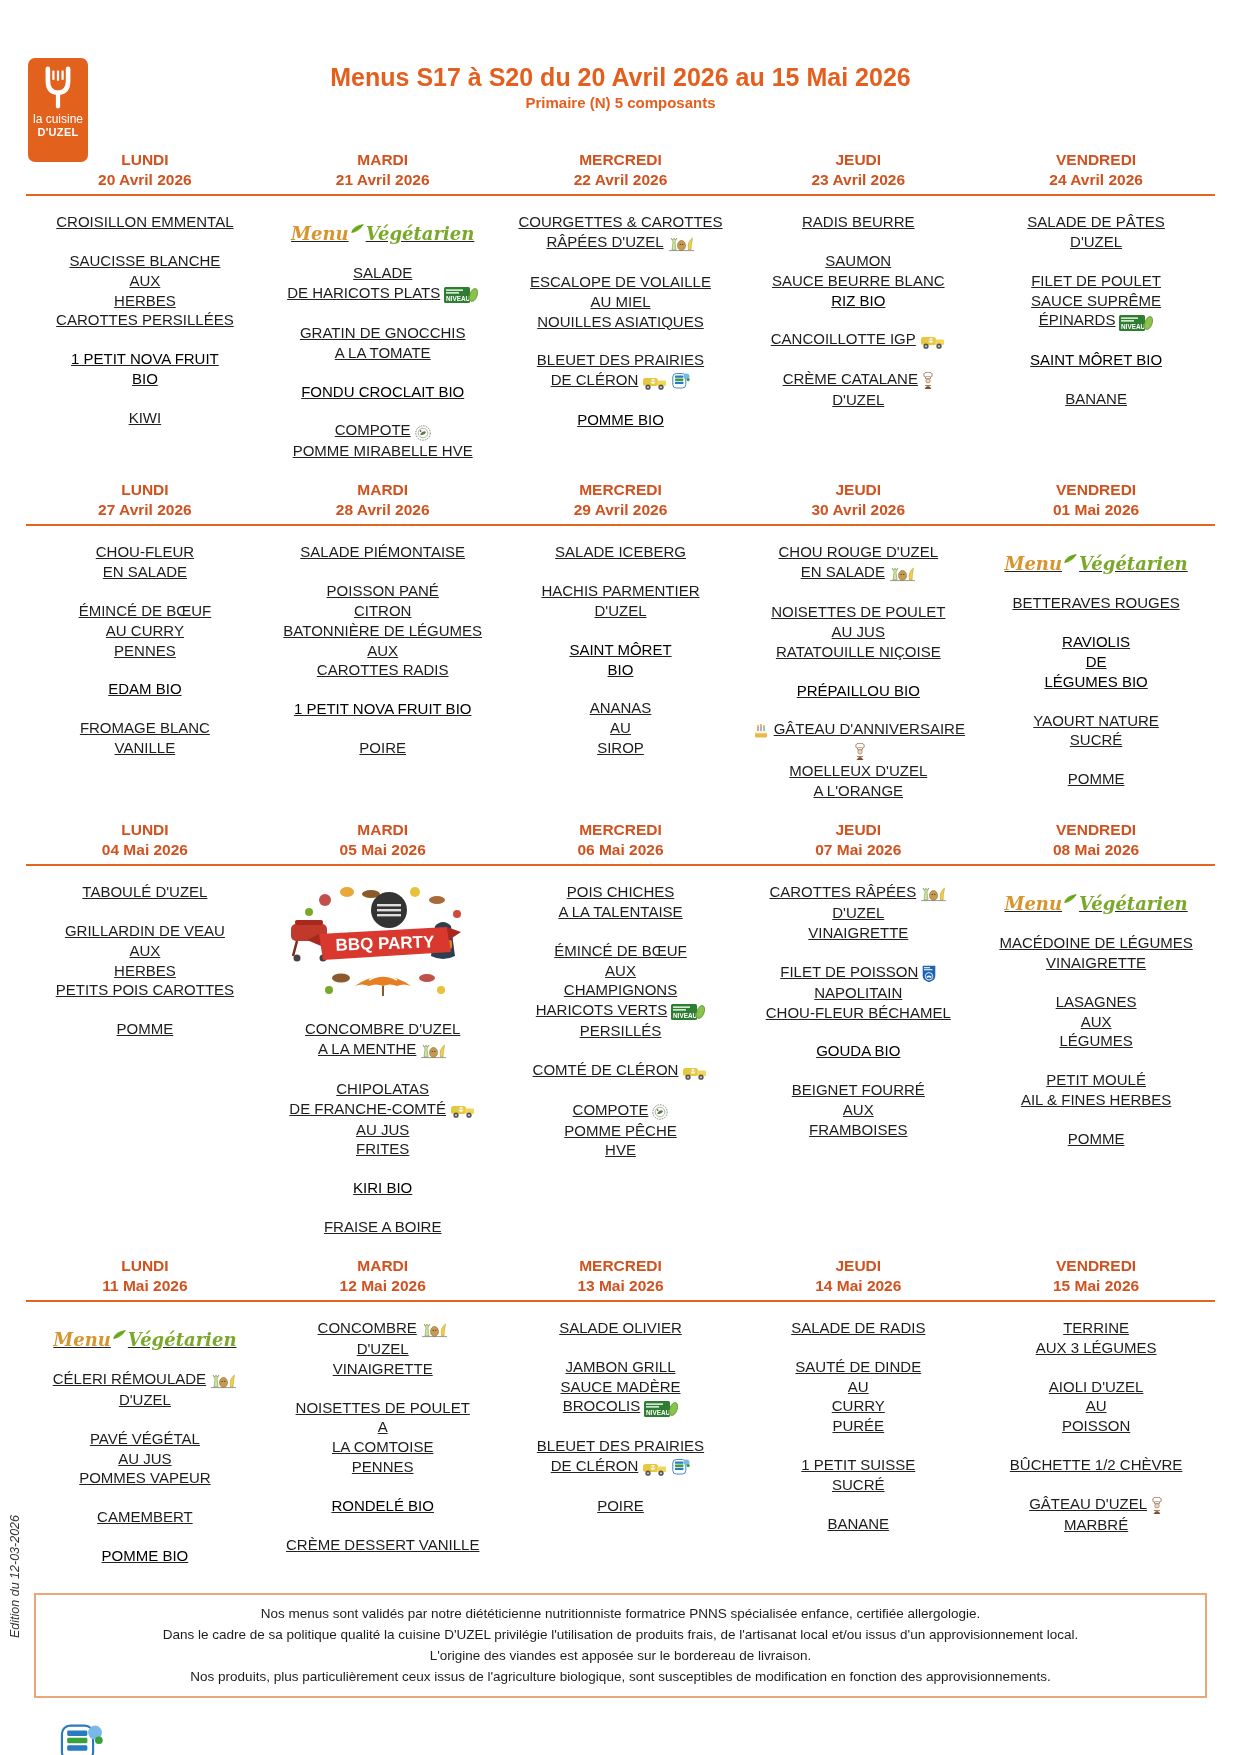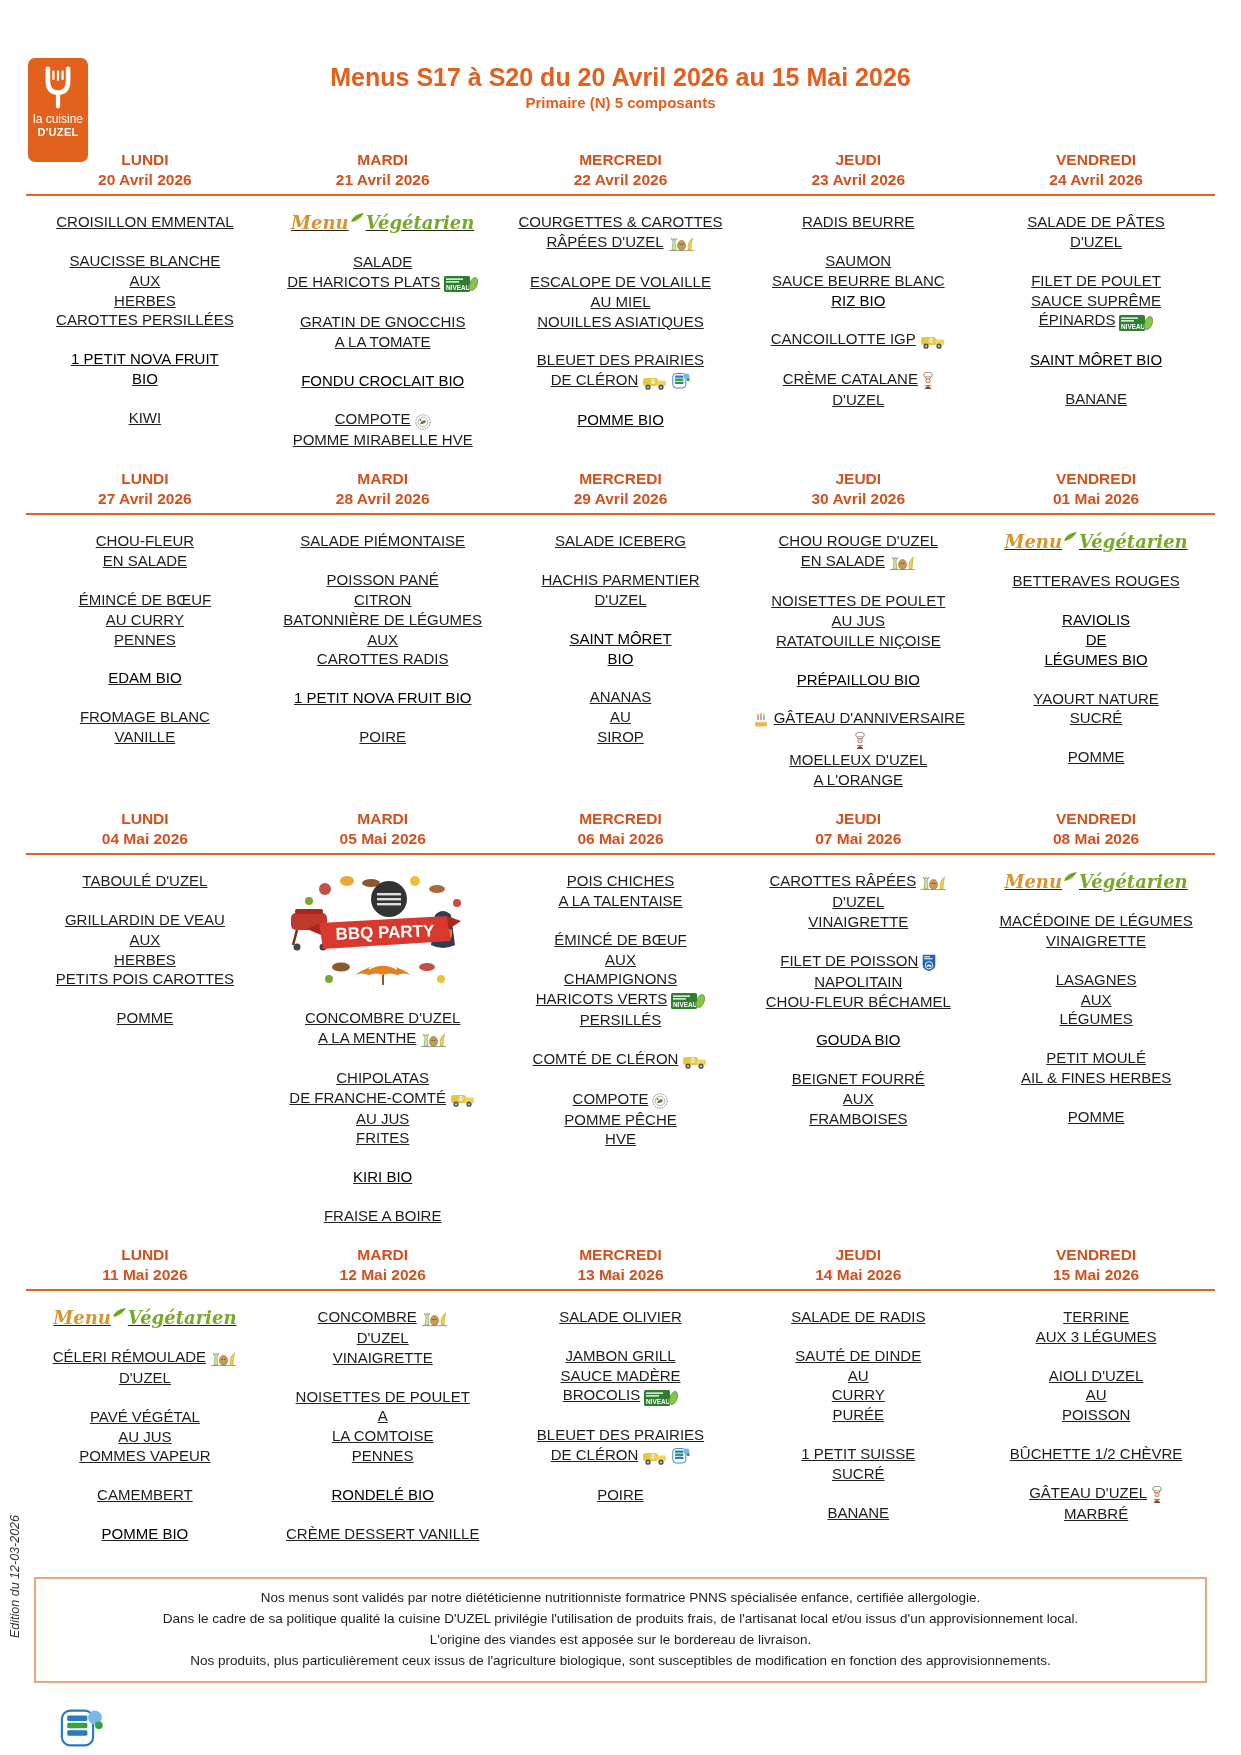--- a/index.html
+++ b/index.html
@@ -30,21 +30,21 @@
   .day-cell{text-align:center;padding:0 8px;text-decoration:underline;}
   .item{margin-bottom:19px;}
   .line{font-size:15px;line-height:1.32;color:#1d1d1d;white-space:normal;}
   .line .ic{margin-left:4px;}
   .line .icb{margin-right:4px;margin-left:0;}
   .green{color:#000000;}
   .ic{display:inline-block;vertical-align:middle;}
   .ic svg{display:inline-block;vertical-align:middle;}
   
   .menu-veg{display:flex;justify-content:center;align-items:baseline;gap:1px;
-    font-family:"DejaVu Serif",serif;font-style:italic;font-weight:bold;font-size:18px;margin-bottom:13px;}
+    font-family:"DejaVu Serif",serif;font-style:italic;font-weight:bold;font-size:18px;margin-bottom:13px;margin-top:11px;}
   .mv-m{color:#d8952f;}
   .mv-v{color:#7aa82a;}
   .mv-leaf{position:relative;top:-7px;}
   
   .bbq{display:flex;justify-content:center;margin-bottom:14px;}
   
   .notes{margin:8px 8px 0;border:2px solid #eba77c;padding:9px 8px;text-align:center;
     font-size:13.5px;line-height:1.55;color:#1d1d1d;}
   
   .legend{display:flex;justify-content:space-between;align-items:center;padding:24px 10px 0 34px;}

